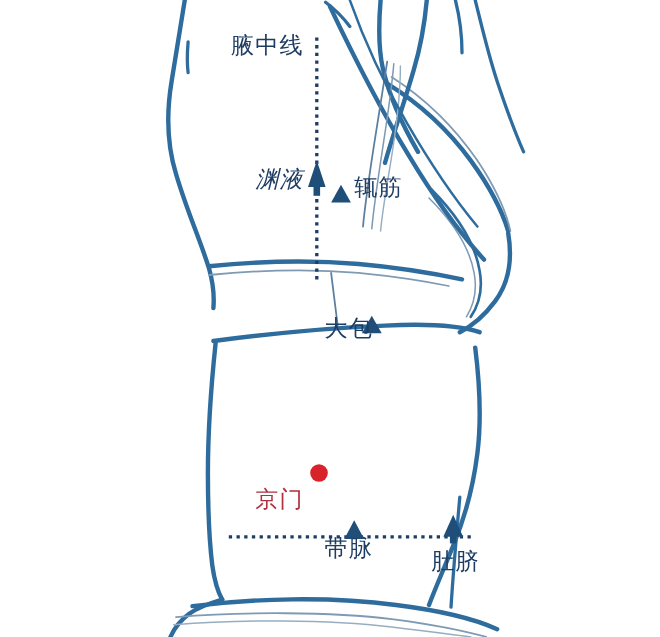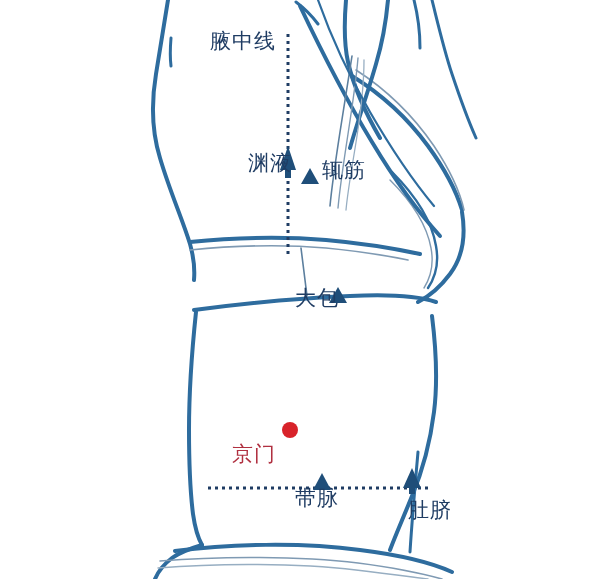--- a/index.html
+++ b/index.html
@@ -167,27 +167,27 @@
         <rect x="409" y="484" width="6" height="10" fill="#1f4e79"></rect>
       </g>
 
     </g>
   </svg>
 
   <div class="marker-layer">
 
     <div class="label" style="left:210px; top:31px;">腋中线</div>
 
-    <div class="label" style="left:248px; top:153px;">渊液</div>
+    <div class="label" style="left:232px; top:153px;font-style:italic;">渊液</div>
 
     <div class="label" style="left:322px; top:160px;">辄筋</div>
 
     <div class="label" style="left:295px; top:288px;">大包</div>
 
     <div class="label red" style="left:232px; top:444px;">京门</div>
 
     <div class="label" style="left:295px; top:488px;">带脉</div>
 
-    <div class="label" style="left:392px; top:500px;margin-left:16px;">肚脐</div>
+    <div class="label" style="left:392px; top:500px;">肚脐</div>
 
   </div>
 
 </div>
 
 </body></html>

